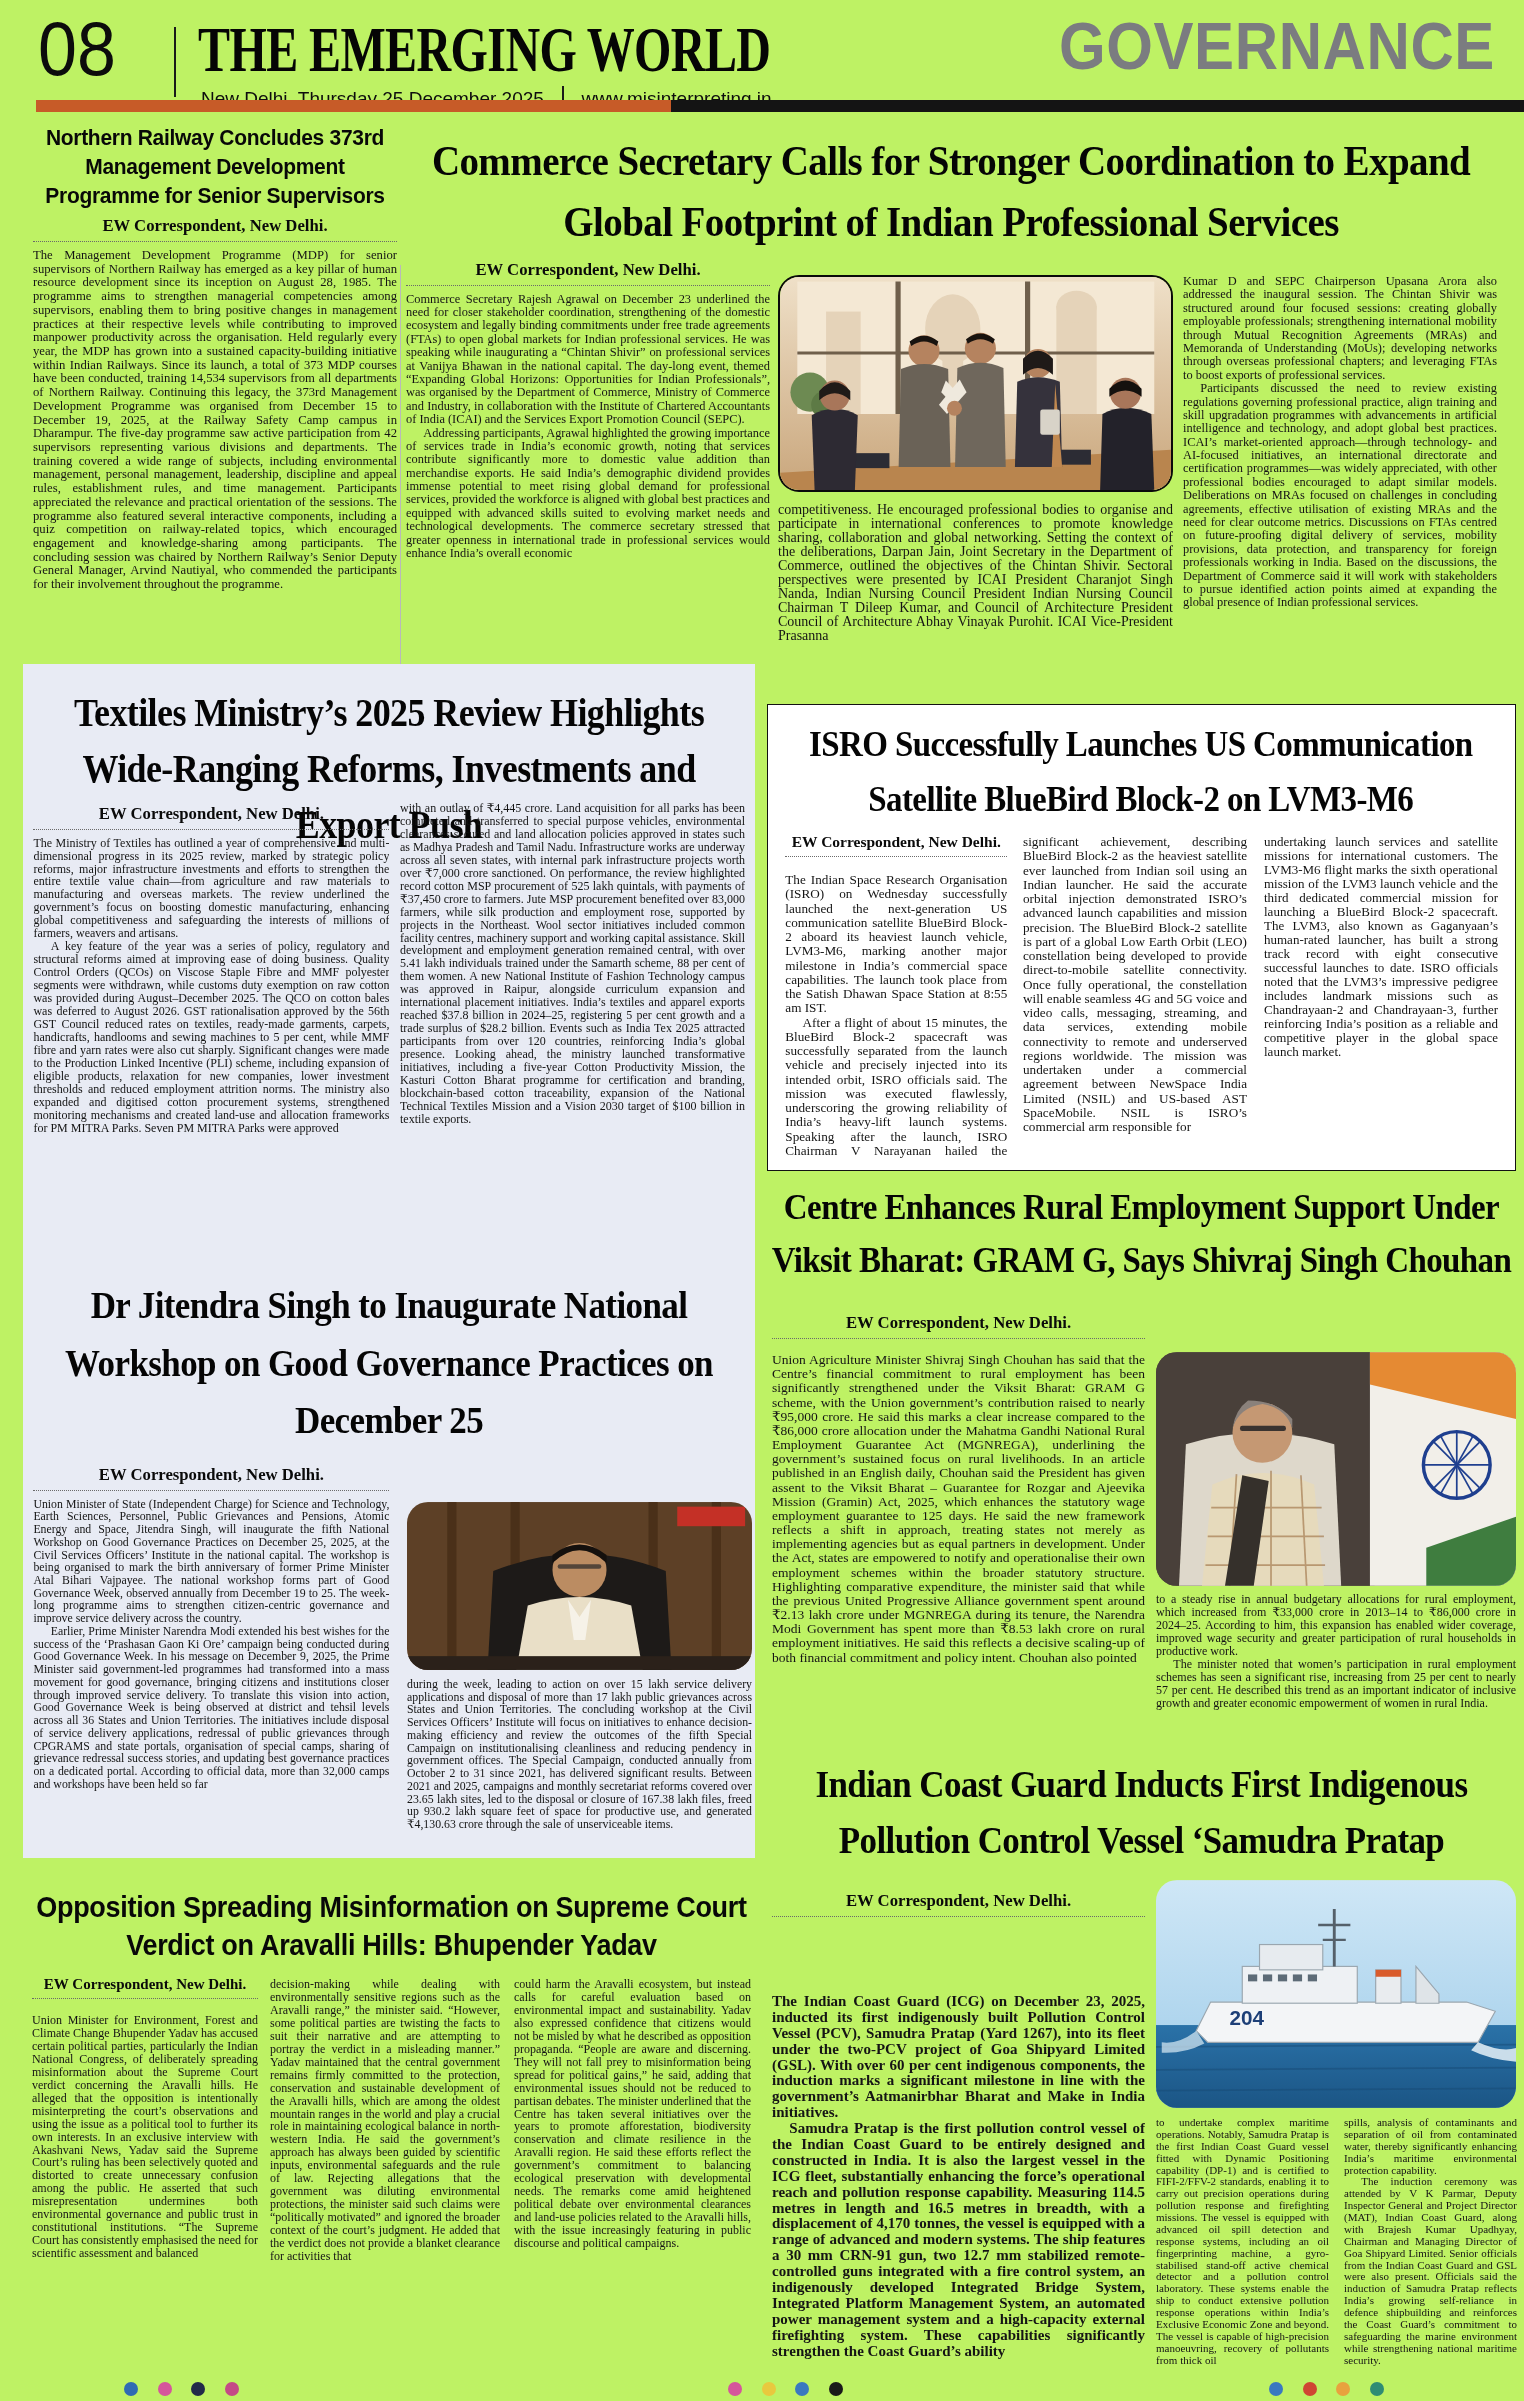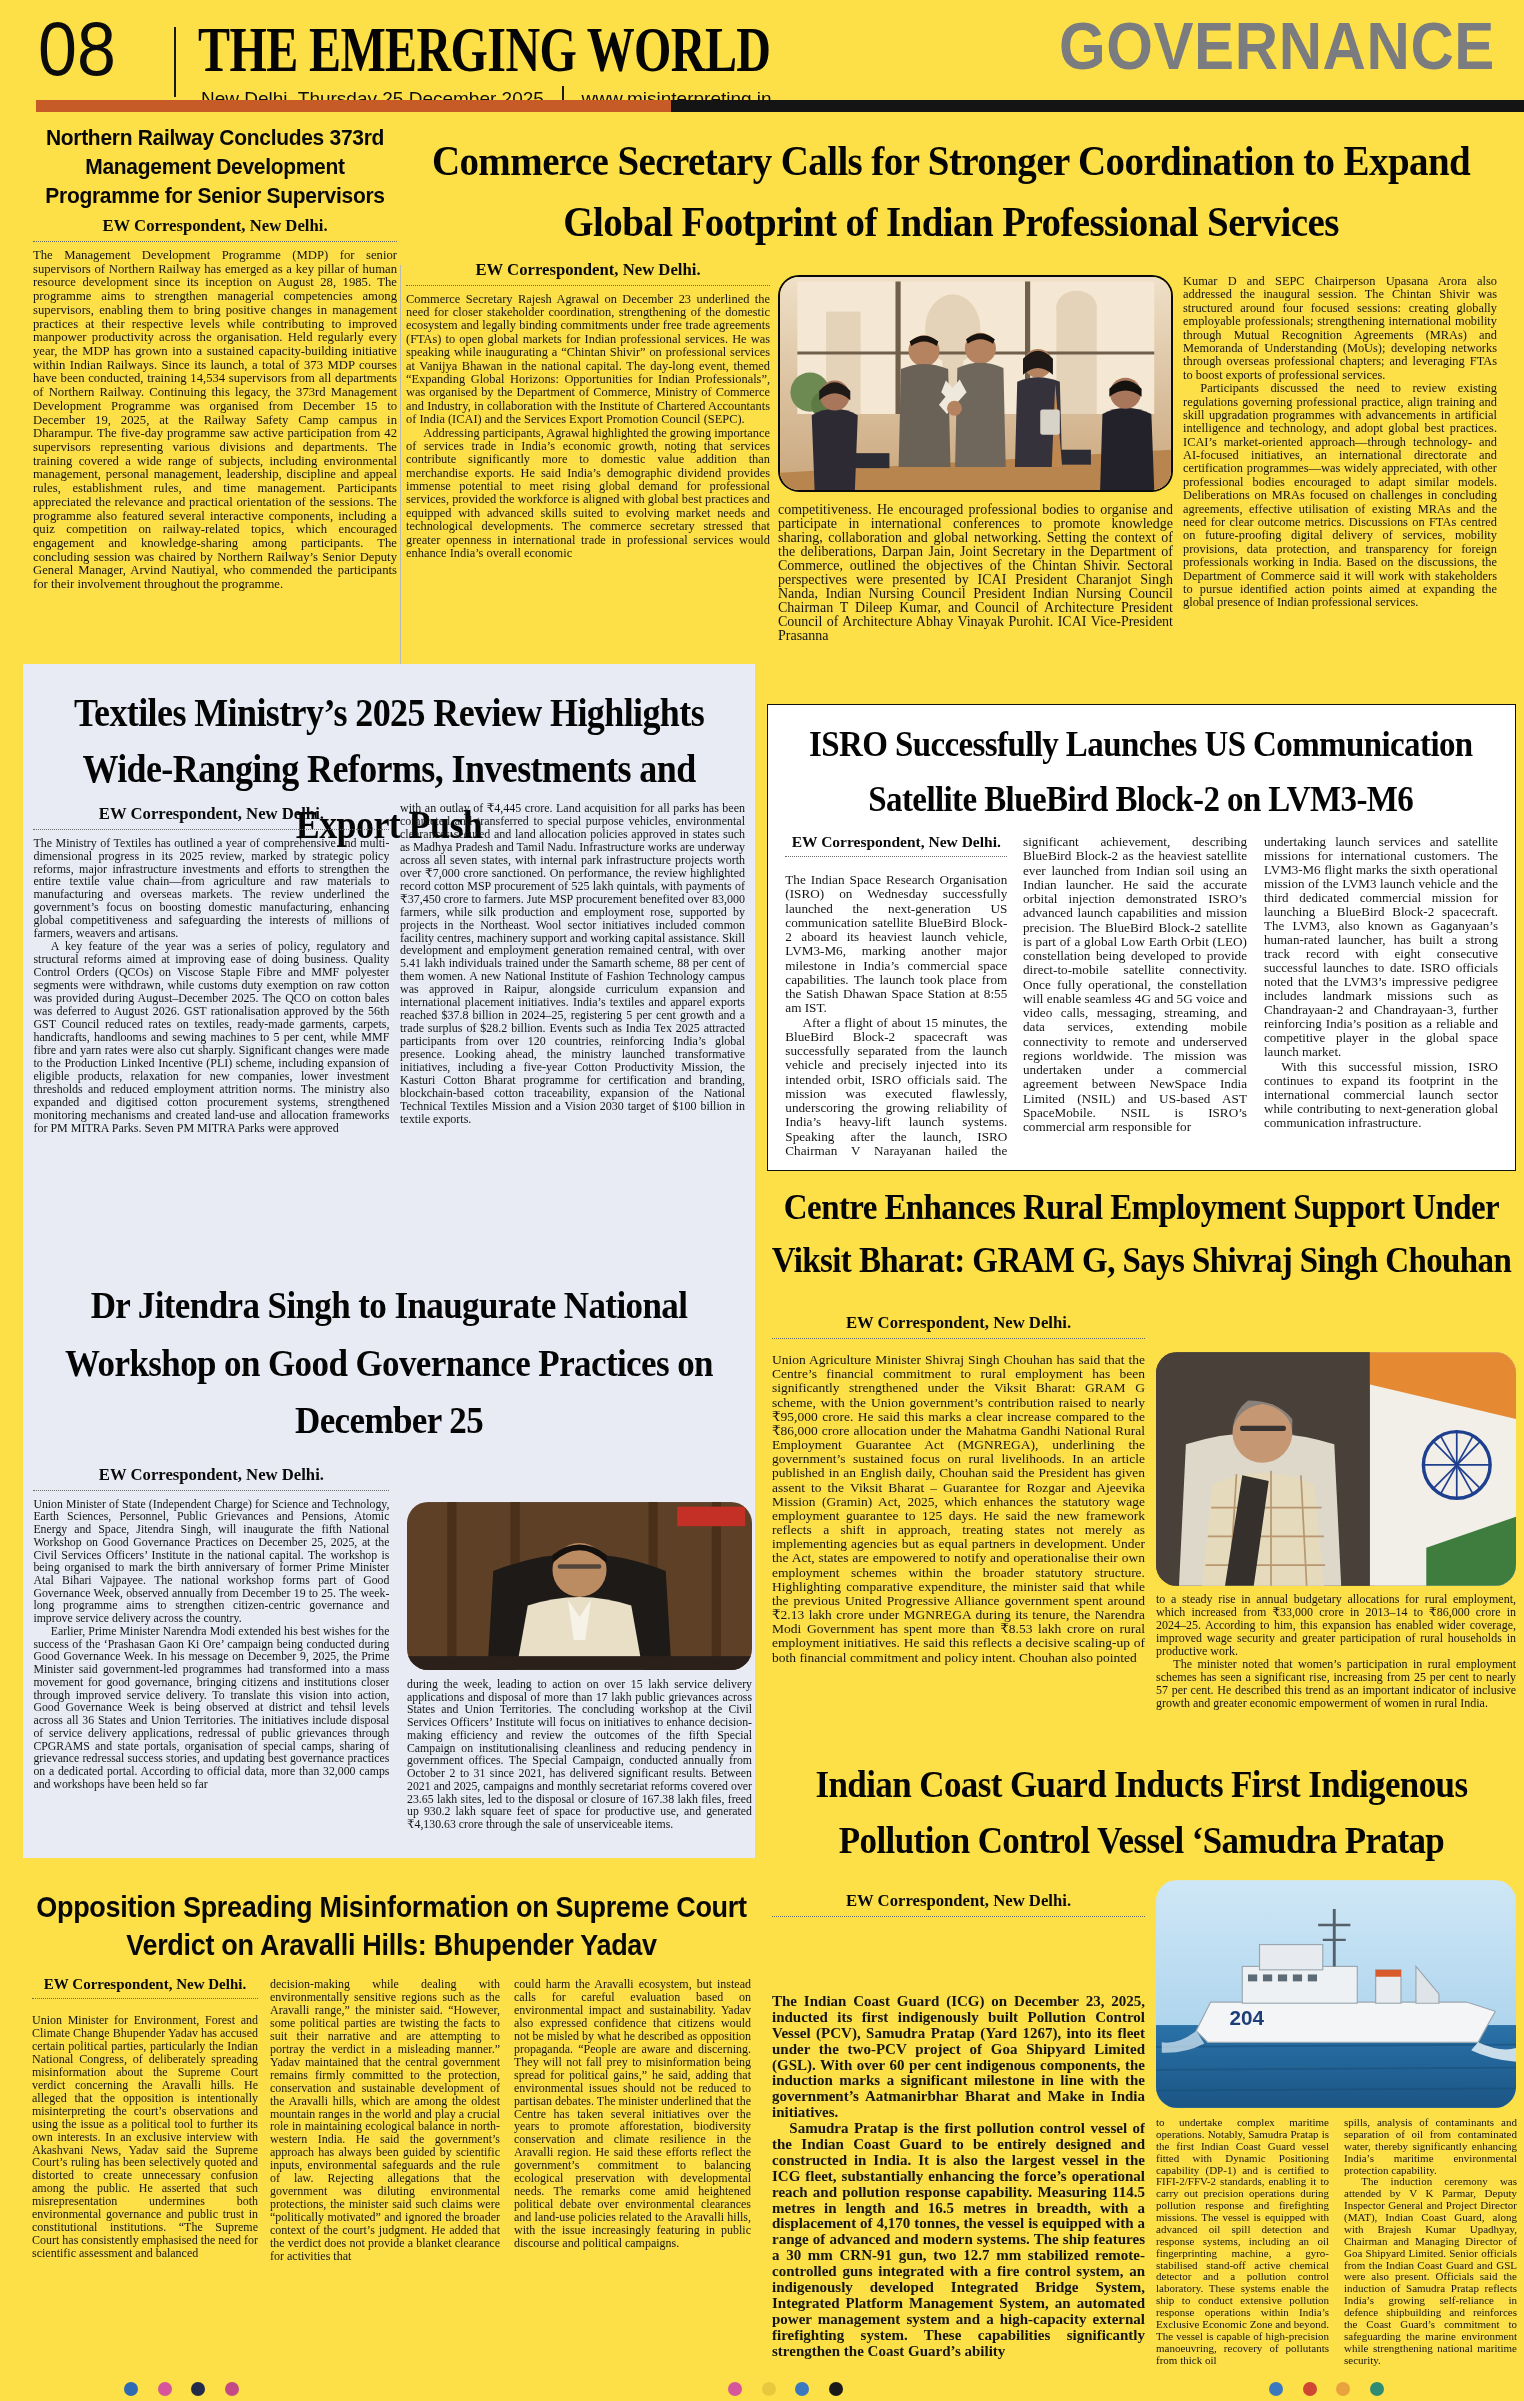--- a/index.html
+++ b/index.html
@@ -1,16 +1,16 @@
 <!DOCTYPE html>
 <html style="font-size:9.2px"><head>
 <meta charset="utf-8">
 <style>
   html,body{margin:0;padding:0;background:#e9e9e6;}
-  #page{position:relative;width:1525px;height:2401px;background:#fde047;overflow:hidden;
+  #page{position:relative;width:1525px;height:2401px;background:#bef264;overflow:hidden;
         font-family:"Liberation Serif","DejaVu Serif",serif;color:#111;}
   .abs{position:absolute;}
   .serif-head{font-family:"Liberation Serif","DejaVu Serif",serif;font-weight:700;color:#050505;
               text-align:center;letter-spacing:-0.6px;transform:scaleY(1.10);transform-origin:center top;}
   .sans-head{font-family:"Liberation Sans","DejaVu Sans",sans-serif;font-weight:700;color:#080808;
              text-align:center;letter-spacing:-0.3px;transform:scaleY(1.08);transform-origin:center top;}
   .byline{font-family:"Liberation Serif","DejaVu Serif",serif;font-weight:700;font-size:16.7px;
           text-align:center;color:#0a0a0a;}
   .rule-dotted{height:0;border-bottom:1.7px dotted #6a6a6a;margin:4.6px 0 7px 0;}
   .col{position:absolute;overflow:hidden;}
@@ -186,21 +186,20 @@
     </div>
     <div class="col" style="left:17.3px;top:168px;width:222px;height:287px;">
       <p class="bp" style="font-size:13.2px;">The Indian Space Research Organisation (ISRO) on Wednesday successfully launched the next-generation US communication satellite BlueBird Block-2 aboard its heaviest launch vehicle, LVM3-M6, marking another major milestone in India’s commercial space capabilities. The launch took place from the Satish Dhawan Space Station at 8:55 am IST.</p>
       <p class="bp ind" style="font-size:13.2px;">After a flight of about 15 minutes, the BlueBird Block-2 spacecraft was successfully separated from the launch vehicle and precisely injected into its intended orbit, ISRO officials said. The mission was executed flawlessly, underscoring the growing reliability of India’s heavy-lift launch systems. Speaking after the launch, ISRO Chairman V Narayanan hailed the mission as a</p>
     </div>
     <div class="col" style="left:255px;top:130px;width:224px;height:326px;">
       <p class="bp" style="font-size:13.2px;">significant achievement, describing BlueBird Block-2 as the heaviest satellite ever launched from Indian soil using an Indian launcher. He said the accurate orbital injection demonstrated ISRO’s advanced launch capabilities and mission precision. The BlueBird Block-2 satellite is part of a global Low Earth Orbit (LEO) constellation being developed to provide direct-to-mobile satellite connectivity. Once fully operational, the constellation will enable seamless 4G and 5G voice and video calls, messaging, streaming, and data services, extending mobile connectivity to remote and underserved regions worldwide. The mission was undertaken under a commercial agreement between NewSpace India Limited (NSIL) and US-based AST SpaceMobile. NSIL is ISRO’s commercial arm responsible for</p>
     </div>
     <div class="col" style="left:496px;top:130px;width:234px;height:326px;">
       <p class="bp" style="font-size:13px;">undertaking launch services and satellite missions for international customers. The LVM3-M6 flight marks the sixth operational mission of the LVM3 launch vehicle and the third dedicated commercial mission for launching a BlueBird Block-2 spacecraft. The LVM3, also known as Gaganyaan’s human-rated launcher, has built a strong track record with eight consecutive successful launches to date. ISRO officials noted that the LVM3’s impressive pedigree includes landmark missions such as Chandrayaan-2 and Chandrayaan-3, further reinforcing India’s position as a reliable and competitive player in the global space launch market.</p>
-      <p class="bp ind" style="font-size:13px;">With this successful mission, ISRO continues to expand its footprint in the international commercial launch sector while contributing to next-generation global communication infrastructure.</p>
     </div>
   </div>
 
   <div class="abs serif-head" style="left:766px;top:1182px;width:751px;font-size:33px;line-height:1.45;">Centre Enhances Rural Employment Support Under Viksit Bharat: GRAM G, Says Shivraj Singh Chouhan</div>
 
   <div class="abs" style="left:772px;top:1313px;width:373px;">
     <div class="byline">EW Correspondent, New Delhi.</div>
     <div class="rule-dotted"></div>
   </div>
 

